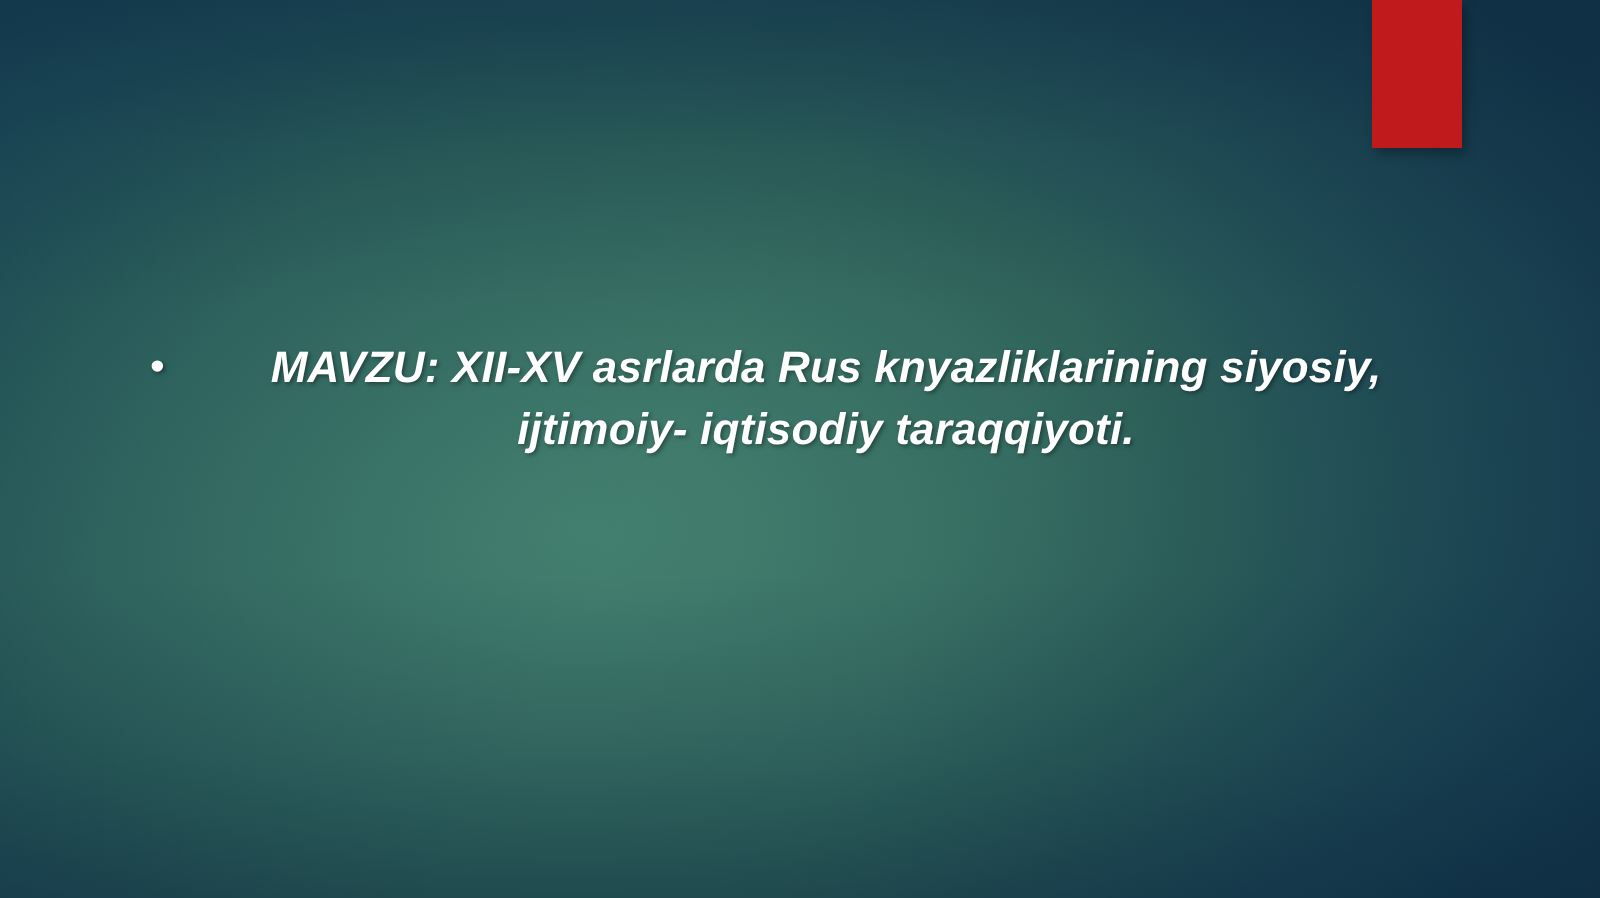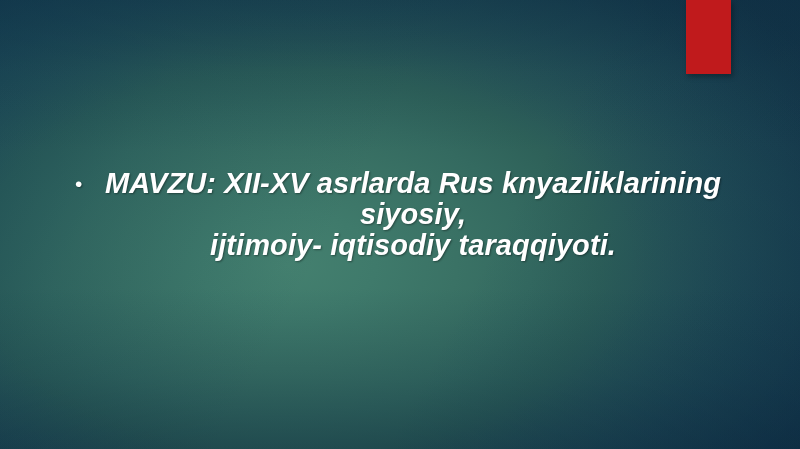--- a/index.html
+++ b/index.html
@@ -105,21 +105,21 @@
     padding-left: 9px;
     box-sizing: border-box;
     text-shadow: 1px 1px 2px rgba(0,0,0,0.40);
   }
   .bullet-text {
     flex: 1 1 auto;
     color: #ffffff;
     font-family: "Liberation Sans", sans-serif;
     font-weight: bold;
     font-style: italic;
-    font-size: 29px;
+    font-size: 22px;
     line-height: 31px;
     text-align: center;
     letter-spacing: 0.1px;
     text-shadow: 1px 1px 2px rgba(0,0,0,0.38);
     white-space: pre-line;
   }
 </style>
 </head>
 <body>
 

